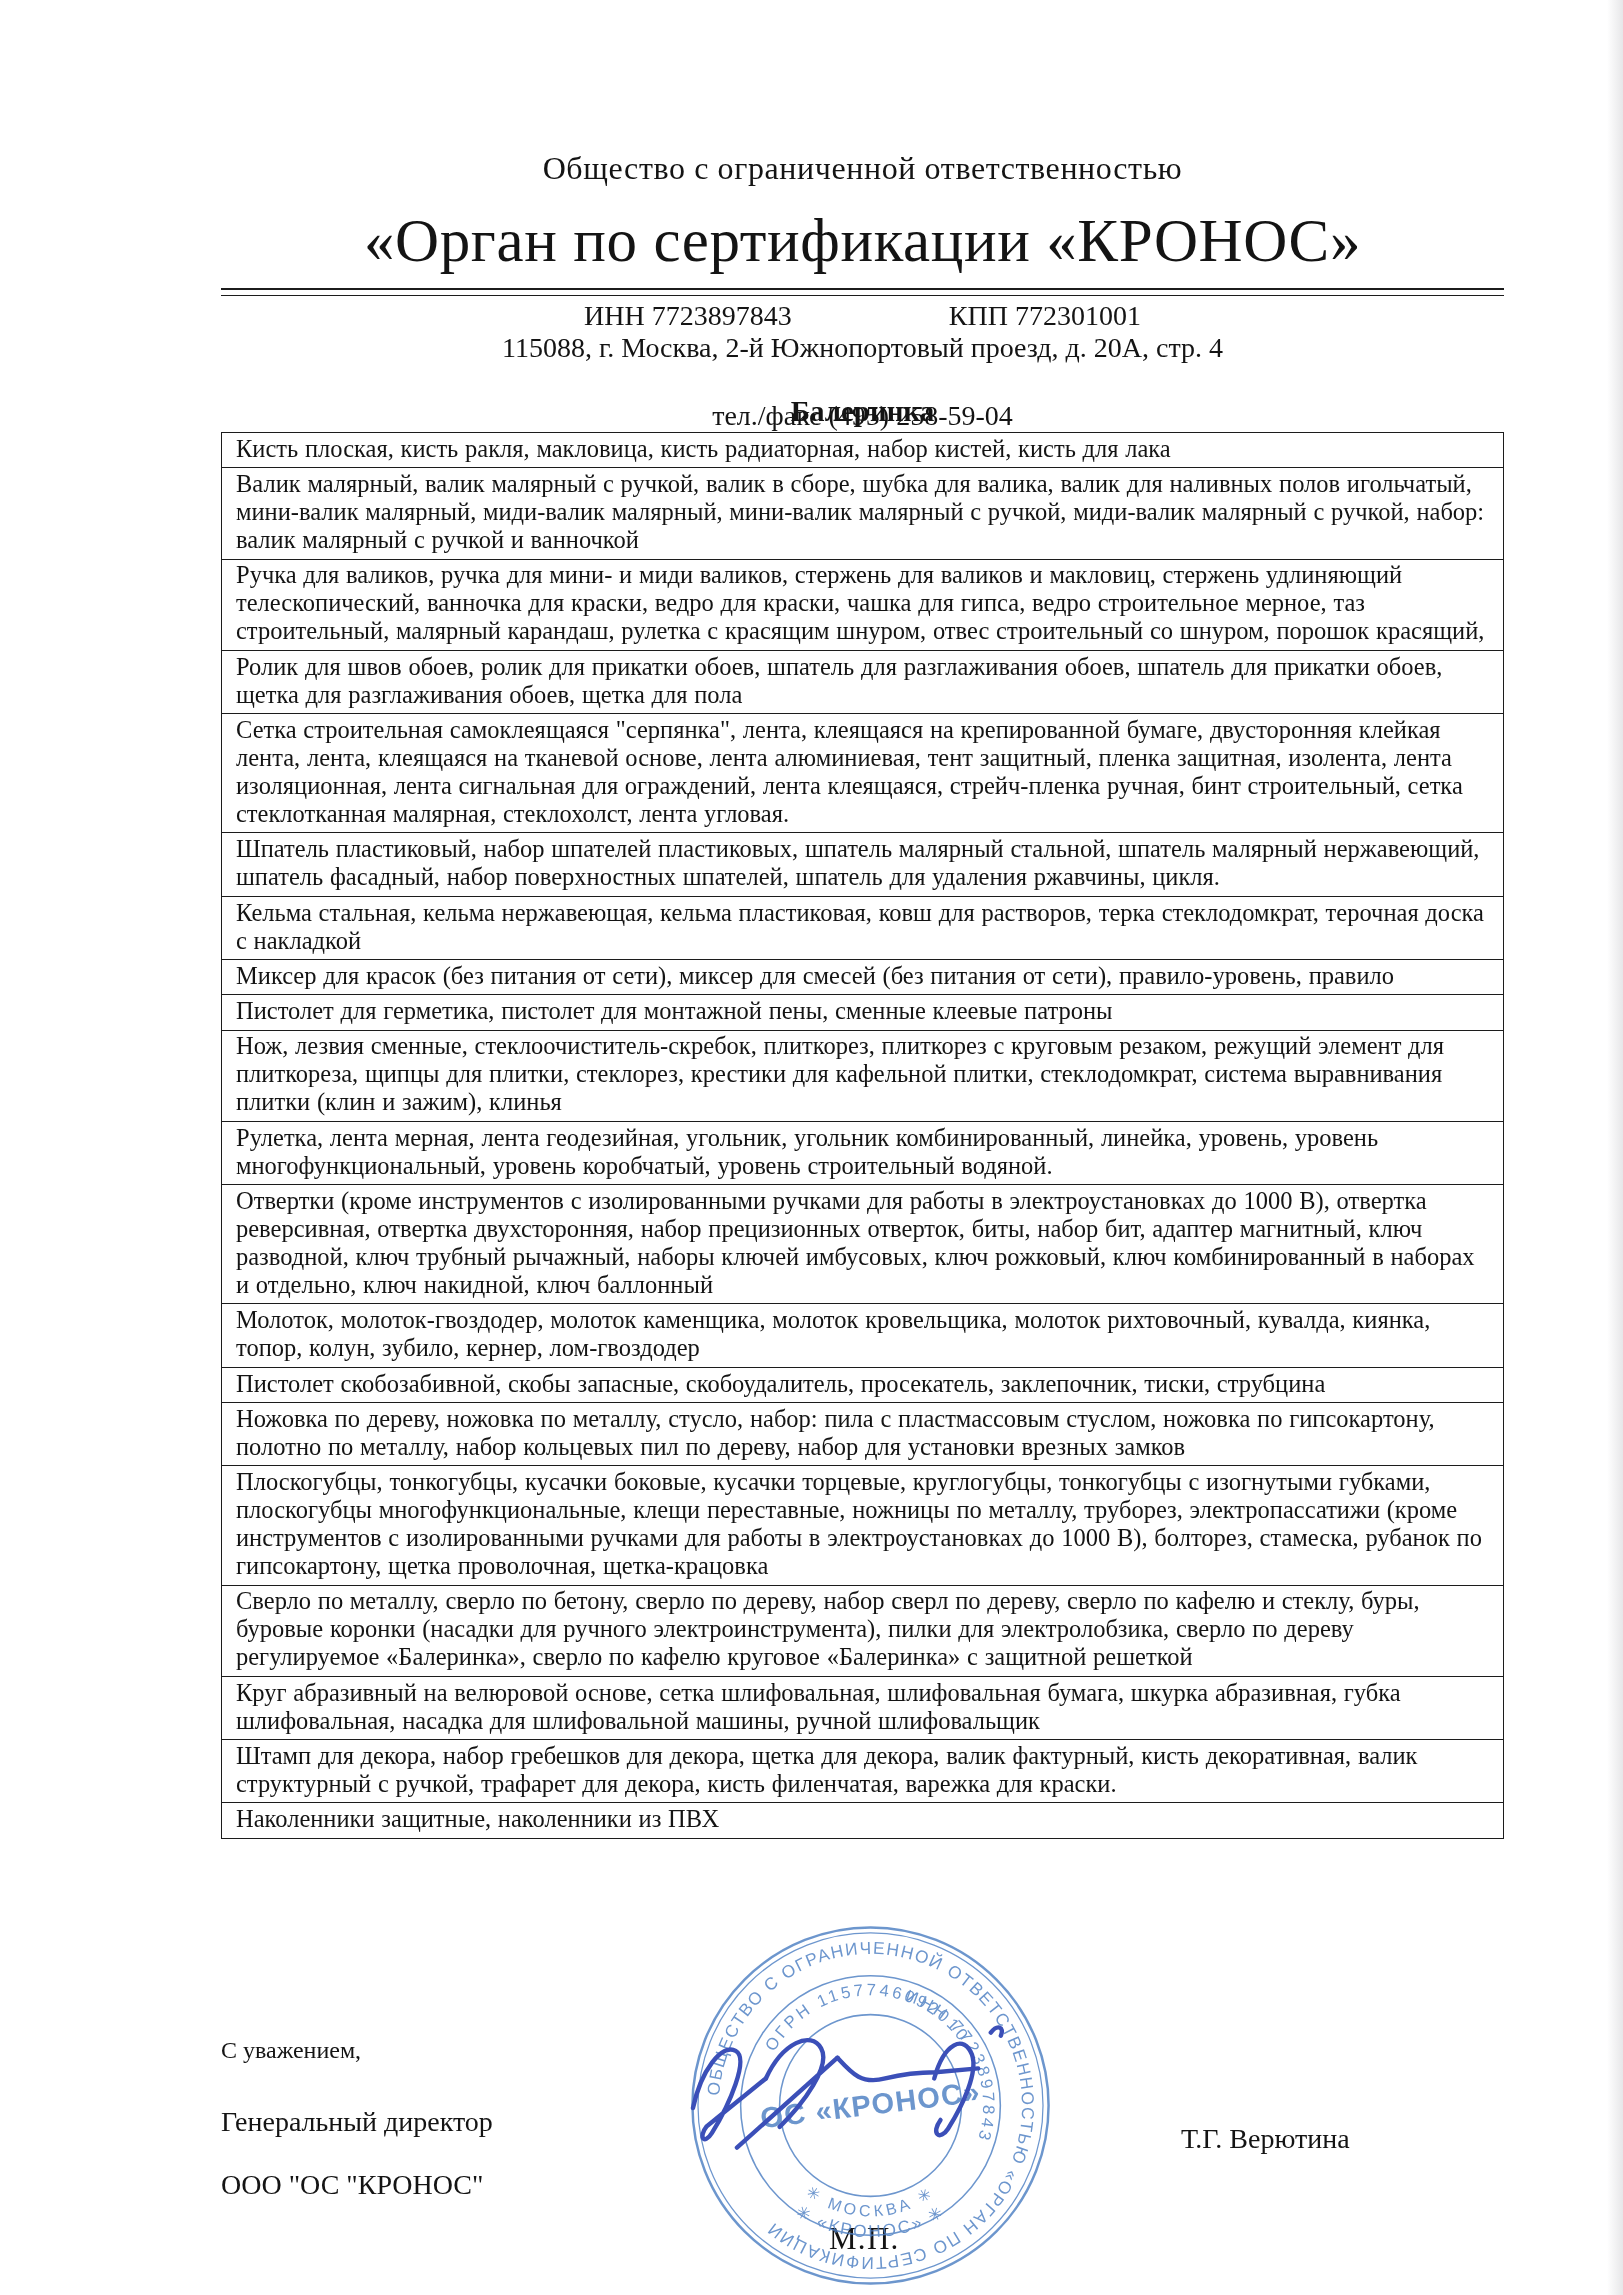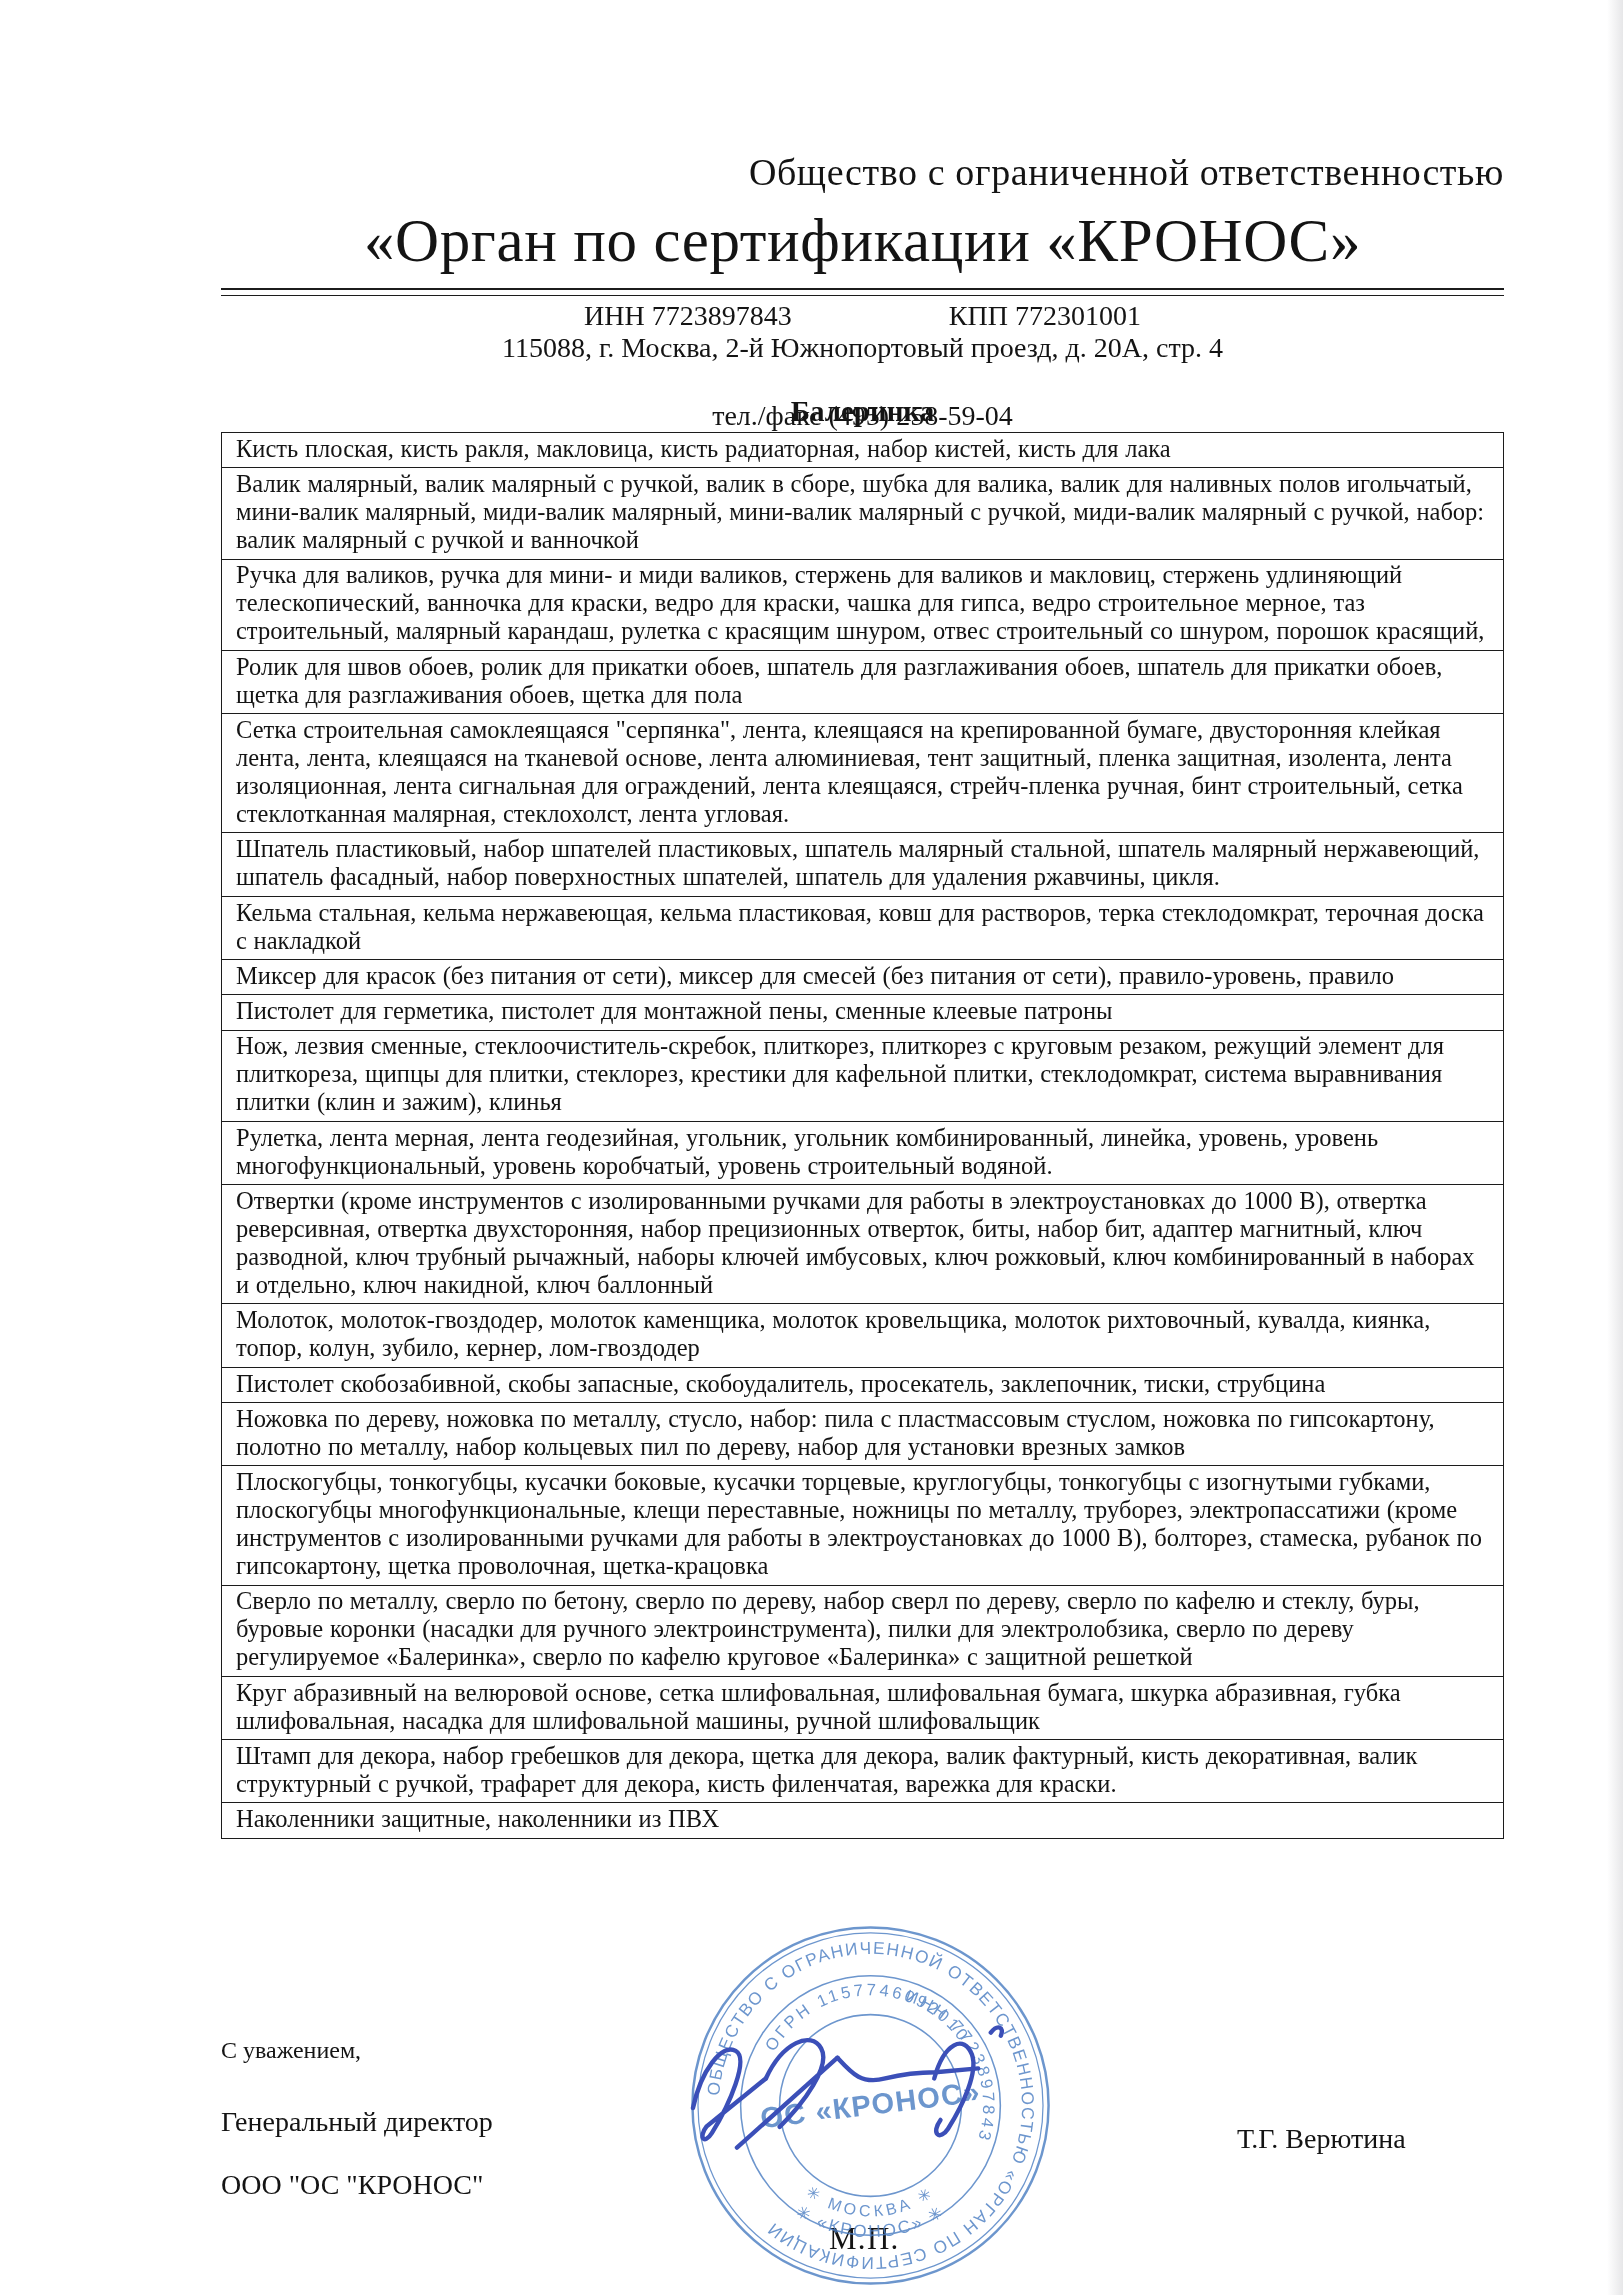--- a/index.html
+++ b/index.html
@@ -3,21 +3,21 @@
 <meta charset="utf-8">
 <style>
   html,body{margin:0;padding:0;}
   body{
     width:1623px;height:2295px;position:relative;background:#ffffff;
     font-family:"Liberation Serif", serif;color:#141414;overflow:hidden;
   }
   .scan-edge{position:absolute;top:0;right:0;width:16.3px;height:100%;
     background:linear-gradient(to right, rgba(120,120,130,0) 0%, rgba(120,120,130,.18) 100%);}
   .header{position:absolute;left:221px;top:0;width:1283px;text-align:center;}
-  .company-type{position:absolute;left:0;top:150px;width:100%;font-size:38px;letter-spacing:0.6px;white-space:nowrap;text-align:right;}
+  .company-type{position:absolute;left:0;top:150px;width:100%;font-size:32px;letter-spacing:0.6px;white-space:nowrap;}
   .company-name{position:absolute;left:0;top:206px;width:100%;font-size:61px;letter-spacing:0.6px;white-space:nowrap;}
   .double-rule{position:absolute;left:0;top:288px;width:100%;height:5px;
     border-top:2.5px solid #1c1c1c;border-bottom:1.9px solid #1c1c1c;}
   .req-line{position:absolute;left:0;top:300px;width:100%;display:flex;justify-content:center;gap:157px;font-size:28px;}
   .addr-line{position:absolute;left:0;top:332px;width:100%;font-size:28px;}
   .phone-line{position:absolute;left:0;top:363px;width:100%;font-size:28px;margin-top:37px;}
   .appendix{position:absolute;left:0;top:395px;width:100%;font-size:29px;font-weight:bold;}
   table.items{
     position:absolute;left:221px;top:432px;width:1283px;
     border-collapse:collapse;table-layout:fixed;border-radius:11px;
@@ -25,21 +25,21 @@
   table.items td{
     border:1.9px solid #1c1c1c;
     font-size:24.5px;line-height:28px;
     padding:1.9px 12.6px 4.4px 14px;
     vertical-align:top;text-align:left;
     word-spacing:0.6px;
   }
   .footer-regards{position:absolute;left:221px;top:2037px;font-size:24px;}
   .footer-position{position:absolute;left:221px;top:2106px;font-size:28px;}
   .footer-company{position:absolute;left:221px;top:2169px;font-size:28px;}
-  .footer-signer{position:absolute;left:1237px;top:2123px;font-size:28px;}
+  .footer-signer{position:absolute;left:1181px;top:2123px;font-size:28px;}
   .footer-mp{position:absolute;left:829px;top:2221px;font-size:31px;letter-spacing:1.3px;}
   .stamp-wrap{position:absolute;left:685px;top:1920px;width:371px;height:371px;opacity:.82;}
   .sig-wrap{position:absolute;left:654px;top:1998px;width:377px;height:176px;}
 </style>
 </head>
 <body>
 
 <div class="scan-edge"></div>
 
 <div class="header">

